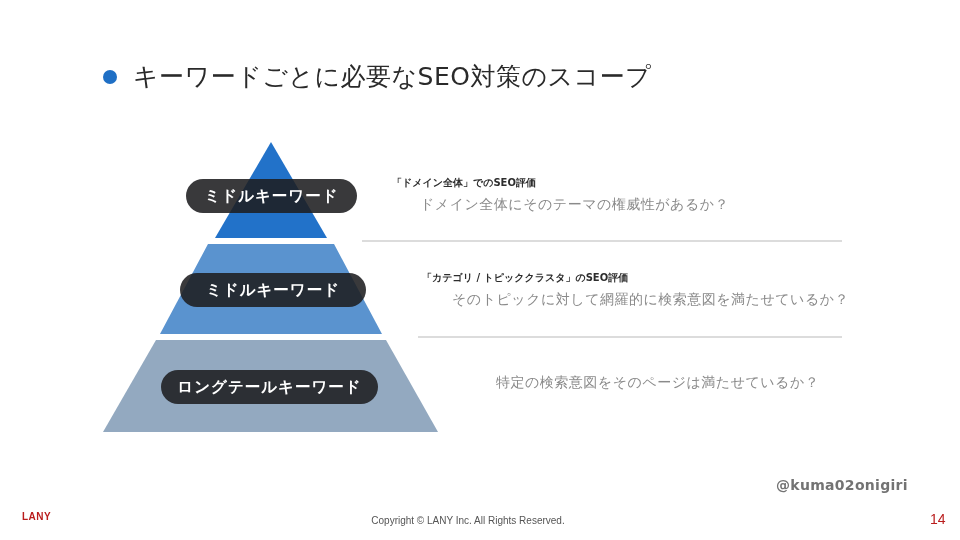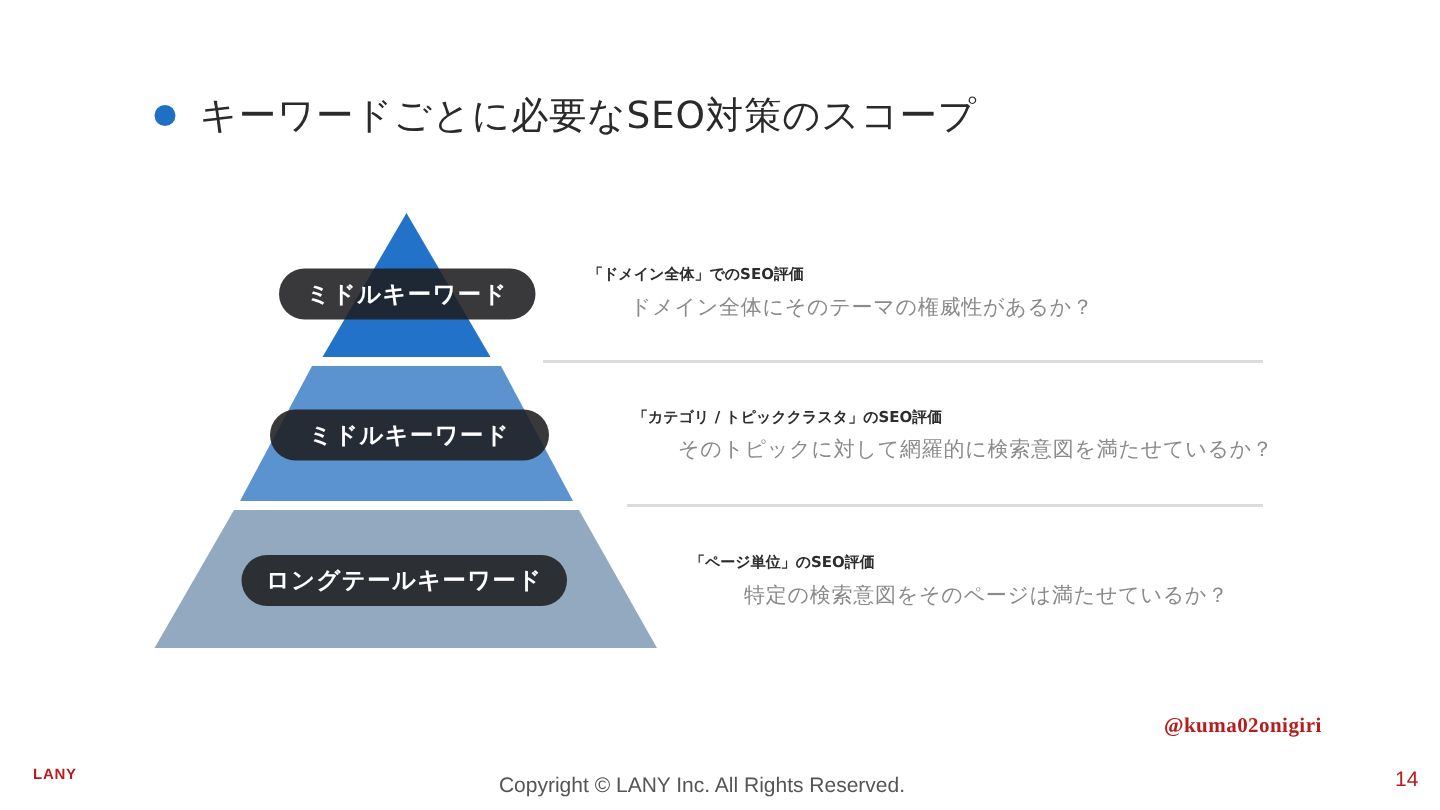--- a/index.html
+++ b/index.html
@@ -18,23 +18,23 @@
       position: absolute; height: 34px; border-radius: 17px;
       background: rgba(30,30,32,0.88); color: #fff; font-weight: bold;
       font-size: 15.5px; display: flex; align-items: center; justify-content: center;
       letter-spacing: 1px; white-space: nowrap;
     }
     .desc { position: absolute; white-space: nowrap; }
     .desc .head { font-size: 10px; font-weight: bold; color: #2d2d2d; }
     .desc .sub { font-size: 14px; color: #8a8a8a; margin-top: 6px; letter-spacing: 0.5px; }
     .divider { position: absolute; height: 2px; background: #dcdcdc; }
 
-    .credit { position: absolute; left: 776px; top: 477px; font-size: 14px; font-weight: bold; color: #b91c1c; letter-spacing: 0.3px; font-family: Liberation Serif, serif; }
+    .credit { position: absolute; left: 776px; top: 477px; font-size: 14px; font-weight: bold; color: #737373; letter-spacing: 0.3px; }
     .logo { position: absolute; left: 22px; top: 511px; font-size: 10px; font-weight: bold; color: #b91c1c; letter-spacing: 0.5px; font-family: "Liberation Sans", sans-serif; }
-    .copyright { position: absolute; left: 0; width: 936px; text-align: center; top: 515px; font-size: 14px; color: #555; font-family: "Liberation Sans", sans-serif; }
+    .copyright { position: absolute; left: 0; width: 936px; text-align: center; top: 515px; font-size: 10px; color: #555; font-family: "Liberation Sans", sans-serif; }
     .pagenum { position: absolute; left: 930px; top: 511px; font-size: 14px; color: #b91c1c; font-family: "Liberation Sans", sans-serif; }
   </style>
 </head>
 <body>
 
 <div class="title-row">
   <span class="bullet"></span>
   <span class="title">キーワードごとに必要なSEO対策のスコープ</span>
 </div>
 
@@ -54,20 +54,19 @@
 </div>
 <div class="divider" style="left:362px; top:240px; width:480px;"></div>
 
 <div class="desc" style="left:422px; top:271px;">
   <div class="head">「カテゴリ / トピッククラスタ」のSEO評価</div>
   <div class="sub" style="padding-left:30px;">そのトピックに対して網羅的に検索意図を満たせているか？</div>
 </div>
 <div class="divider" style="left:418px; top:336px; width:424px;"></div>
 
 <div class="desc" style="left:460px; top:368px;">
-  <div class="head">「ページ単位」のSEO評価</div>
   <div class="sub" style="padding-left:36px;">特定の検索意図をそのページは満たせているか？</div>
 </div>
 
 <div class="credit">@kuma02onigiri</div>
 <div class="logo">LANY</div>
 <div class="copyright">Copyright © LANY Inc. All Rights Reserved.</div>
 <div class="pagenum">14</div>
 
 </body></html>

